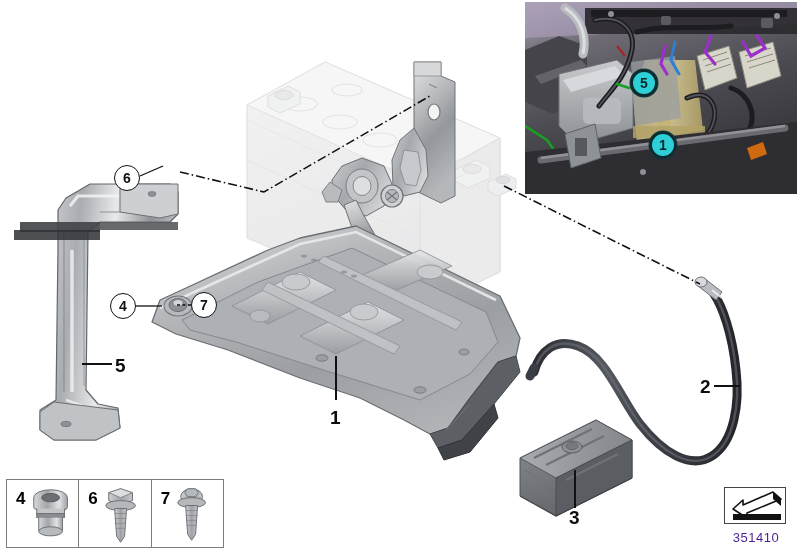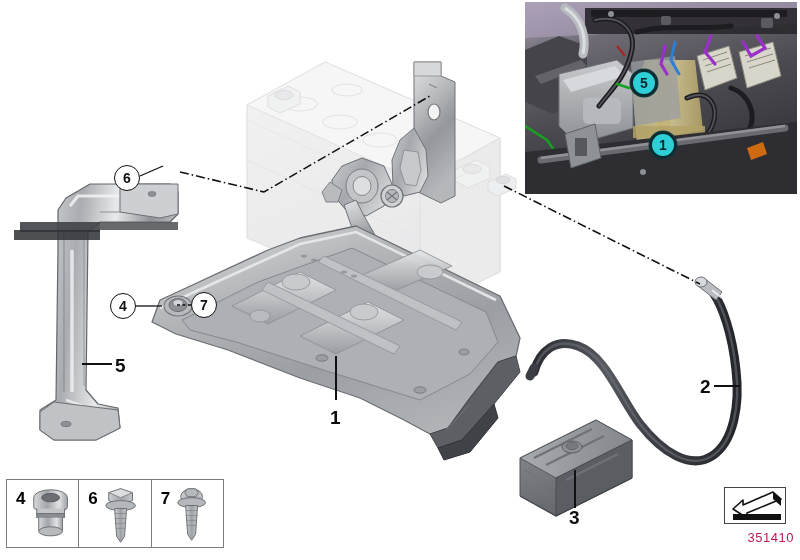--- a/index.html
+++ b/index.html
@@ -19,22 +19,22 @@
          overflow:hidden;background:#8e8a93;}
   #insetPhoto{position:absolute;inset:0;}
   #legend{position:absolute;left:6px;top:479px;width:218px;height:69px;
           border:1.5px solid #7d7d7d;box-sizing:border-box;display:flex;background:#fff;}
   .lcell{flex:1;position:relative;border-right:1.5px solid #7d7d7d;}
   .lcell:last-child{border-right:none;}
   .lnum{position:absolute;left:9px;top:9px;font-weight:bold;font-size:17px;}
   .lart{position:absolute;left:0;top:0;width:100%;height:100%;}
   #idbox{position:absolute;left:724px;top:487px;width:62px;height:37px;
          border:1.5px solid #444;box-sizing:border-box;background:#fff;}
-  #idtxt{position:absolute;left:718px;top:530px;width:76px;text-align:right;
-         font-size:13px;color:#be185d;letter-spacing:.5px;}
+  #idtxt{position:absolute;left:718px;top:530px;width:76px;text-align:center;
+         font-size:13px;color:#4c1d95;letter-spacing:.5px;}
 </style>
 </head>
 <body>
 
 <div id="stage">
 
   <svg class="lyr" viewBox="0 0 800 560">
     <defs>
       <linearGradient id="gMet" x1="0" y1="0" x2="0.3" y2="1">
         <stop offset="0" stop-color="#e3e4e6"></stop>

